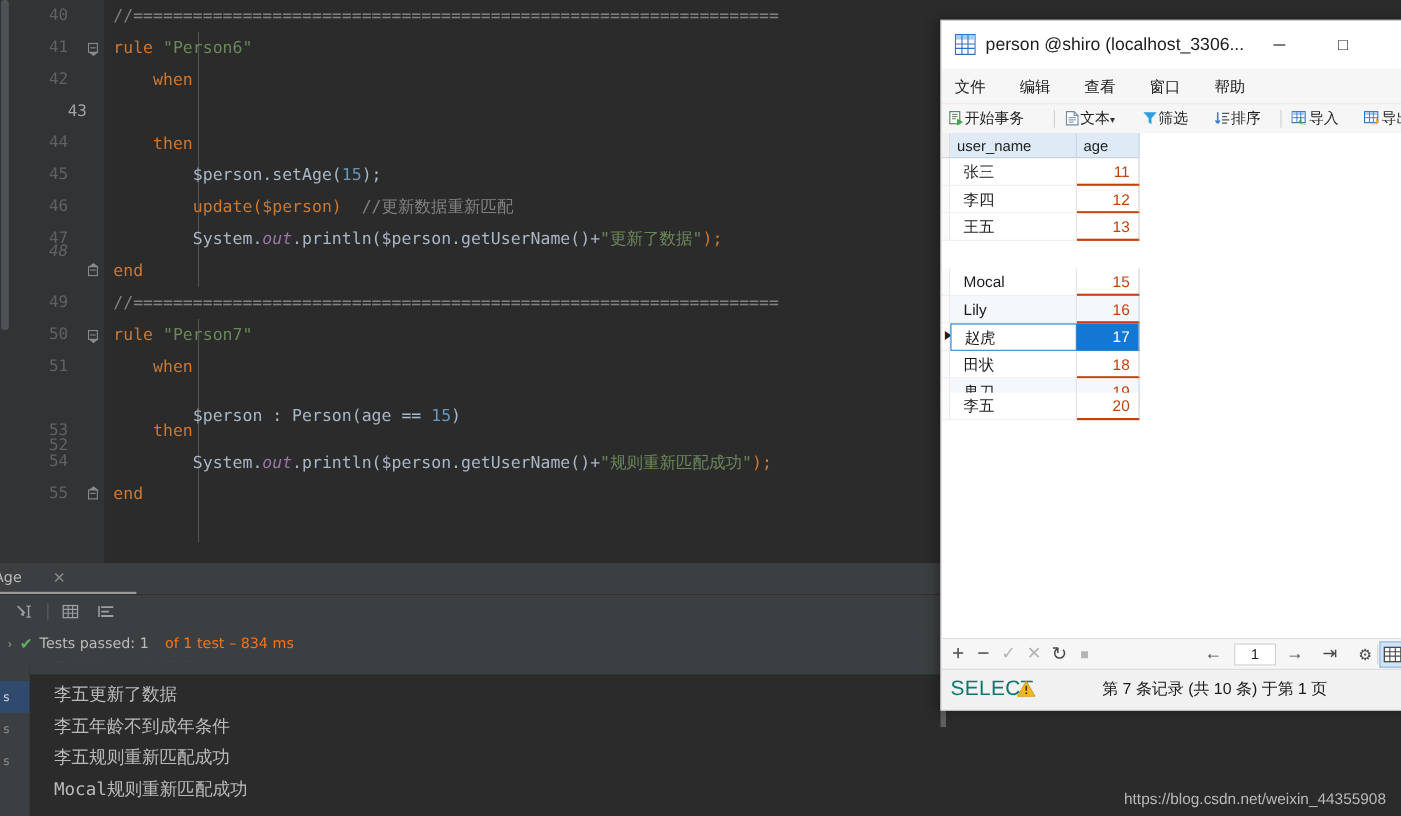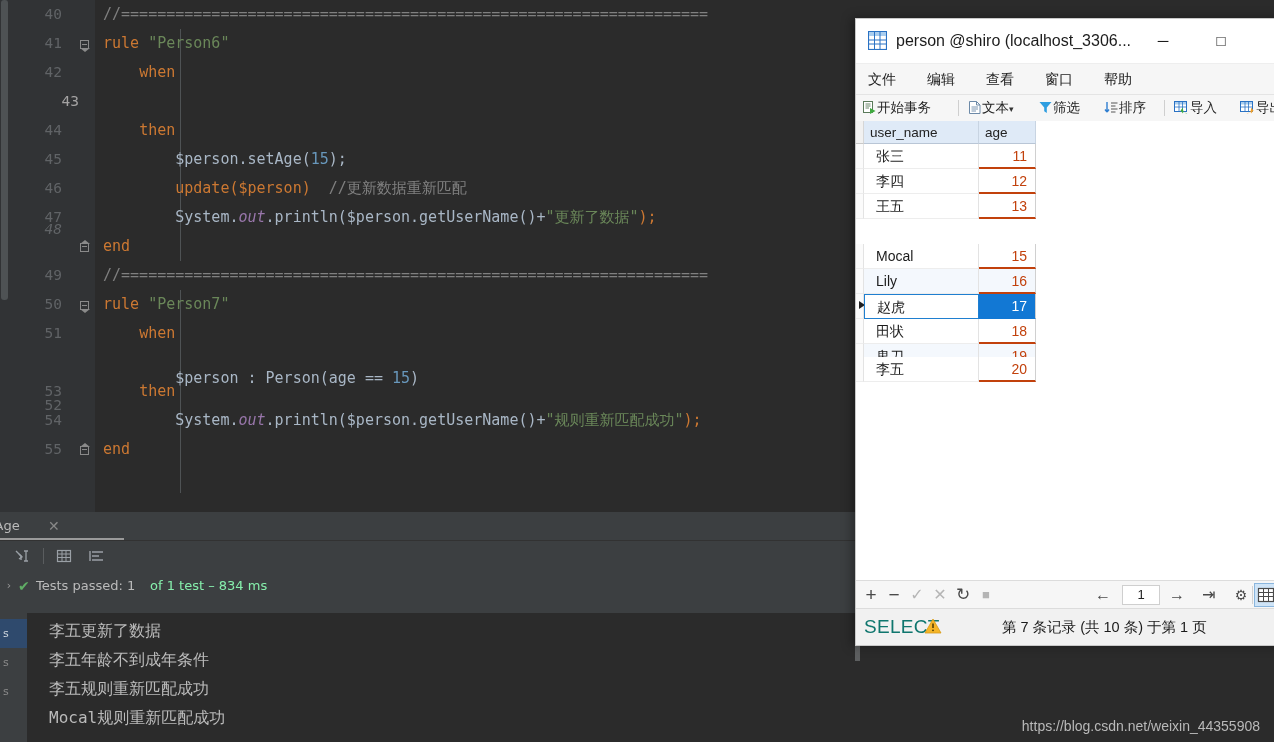--- a/index.html
+++ b/index.html
@@ -70,21 +70,21 @@
   .tp-ic{position:absolute;top:6px;width:18px;height:18px;color:#9aa0a6;}
   .tp-div{position:absolute;top:7px;width:1px;height:16px;background:#5a5d5f;}
 
   .tp-status{
     position:absolute;left:0;top:59px;width:860px;height:30px;background:#3c3f41;
     font-size:13px;line-height:30px;color:#bbbbbb;
   }
   .tp-arrow{position:absolute;left:2px;top:0;width:14px;line-height:30px;text-align:center;color:#999;font-size:11px;}
   .tp-check{position:absolute;left:18px;top:0;line-height:30px;color:#5fad65;font-size:14px;}
   .tp-s1{position:absolute;left:36px;top:0;line-height:30px;color:#bbbbbb;}
-  .tp-s2{position:absolute;top:0;line-height:30px;color:#86efac;}
+  .tp-s2{position:absolute;top:0;line-height:30px;color:#f97316;}
 
   .tp-tree{position:absolute;left:0;top:89px;width:27px;height:141px;background:#3c3f41;overflow:hidden;}
   .tp-tree-row{position:absolute;left:0;width:27px;height:29px;line-height:29px;font-size:11px;color:#8a8a8a;padding-left:3px;box-sizing:border-box;}
   .tp-tree-row.sel{background:#2f4a6d;color:#cfd6dd;}
 
   .console{position:absolute;left:27px;top:89px;width:833px;height:141px;background:#2b2b2b;overflow:hidden;}
   .cons-line{
     position:absolute;left:22px;white-space:nowrap;
     font-family:"DejaVu Sans Mono","Liberation Mono",monospace;
     font-size:16px;color:#bbbbbb;line-height:29px;height:29px;

